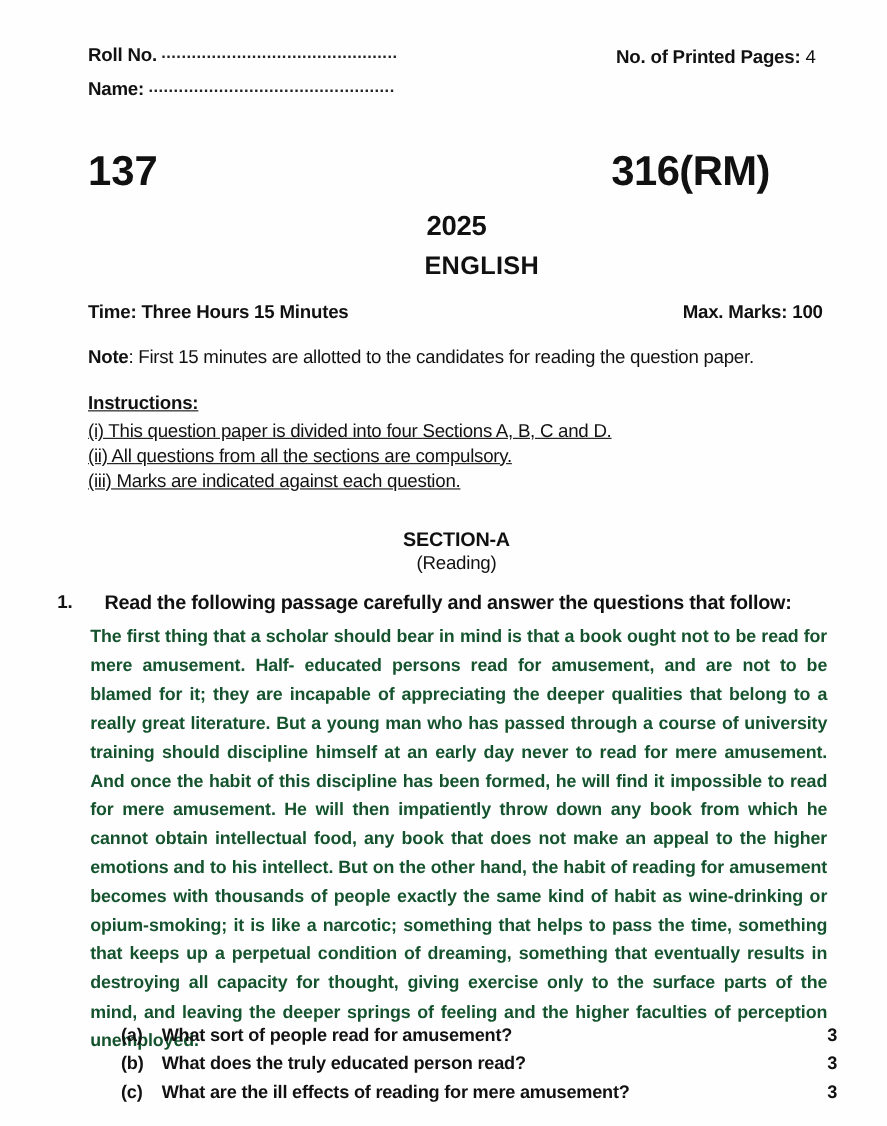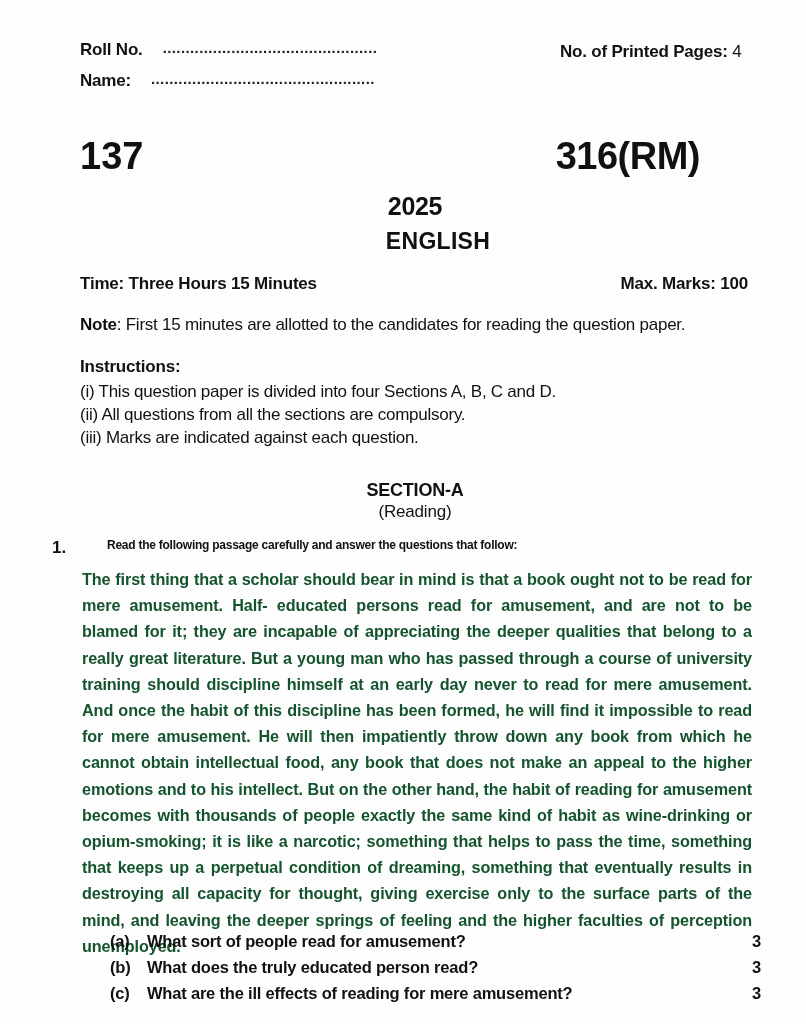--- a/index.html
+++ b/index.html
@@ -31,21 +31,20 @@
     position: absolute;
     left: 80px;
     top: 40px;
     width: 668px;
   }
   .id-row {
     display: flex;
     align-items: baseline;
     height: 31px;
     white-space: nowrap;
-    gap: 16px;
   }
   .id-label {
     font-weight: bold;
     font-size: 17px;
     letter-spacing: -0.2px;
   }
   .id-dots {
     display: inline-block;
     width: 252px;
     margin-left: 4px;
@@ -158,20 +157,21 @@
     white-space: nowrap;
   }
   .note b { font-weight: bold; }
 
   
   .instructions {
     position: absolute;
     left: 80px;
     top: 357px;
     width: 680px;
+    text-decoration: underline;
   }
   .instr-title {
     font-size: 17px;
     font-weight: bold;
     letter-spacing: -0.2px;
     margin-bottom: 3px;
   }
   .instr-item {
     font-size: 17px;
     line-height: 23px;
@@ -215,23 +215,23 @@
   }
   .q1-num {
     position: absolute;
     left: 52px;
     top: 0;
     font-size: 17px;
     font-weight: bold;
   }
   .q1-stem {
     position: absolute;
-    left: 107px;
-    top: 0;
-    font-size: 12px;
+    left: 95px;
+    top: 0;
+    font-size: 18px;
     font-weight: bold;
     letter-spacing: -0.25px;
     white-space: nowrap;
   }
 
   .passage {
     position: absolute;
     left: 82px;
     top: 28px;
     width: 670px;

